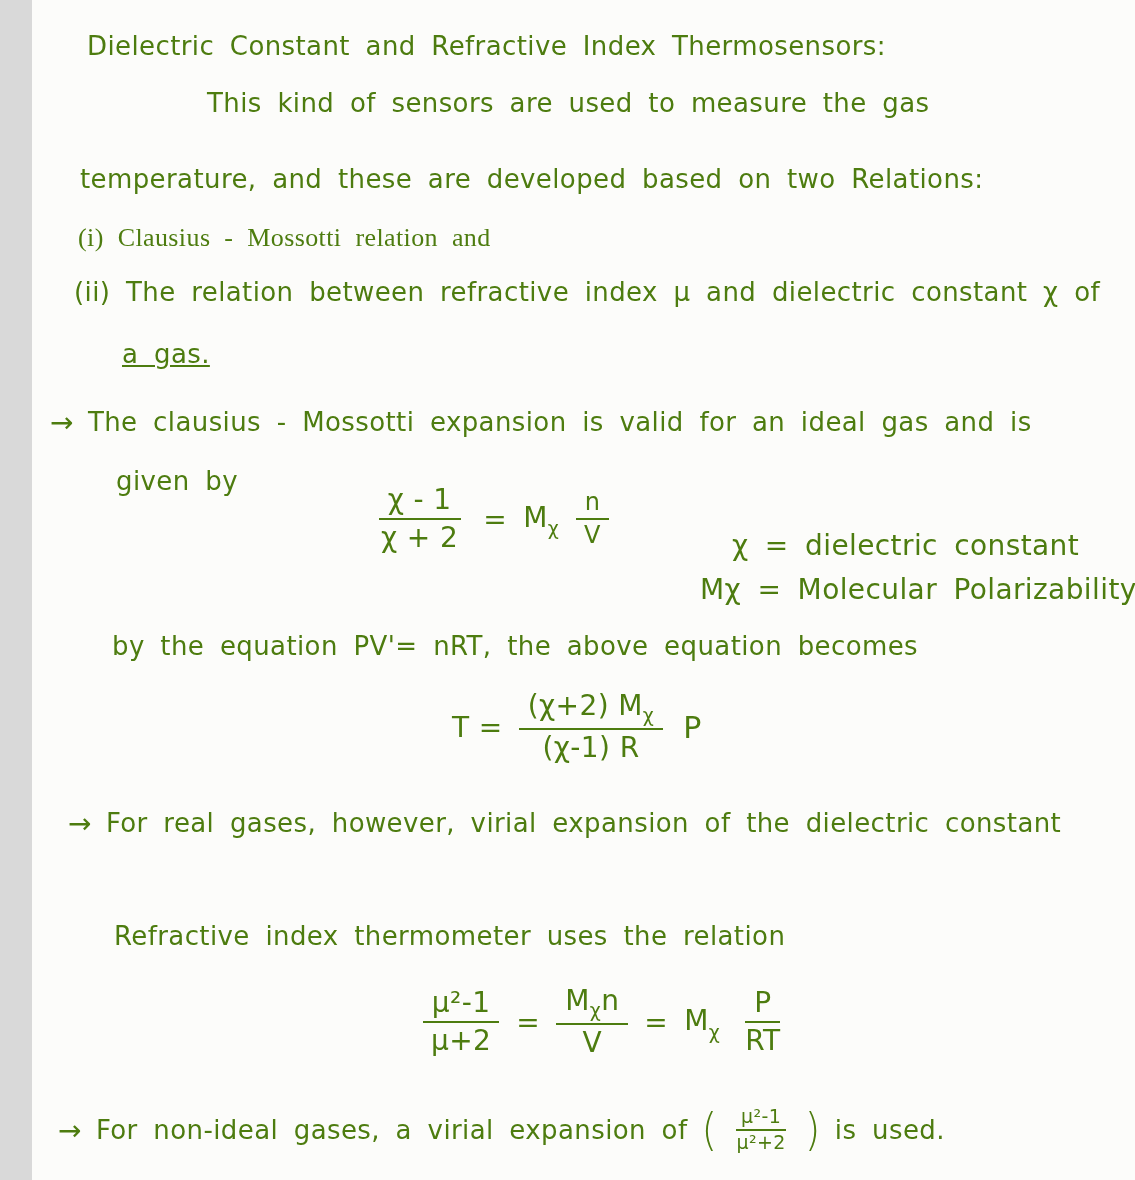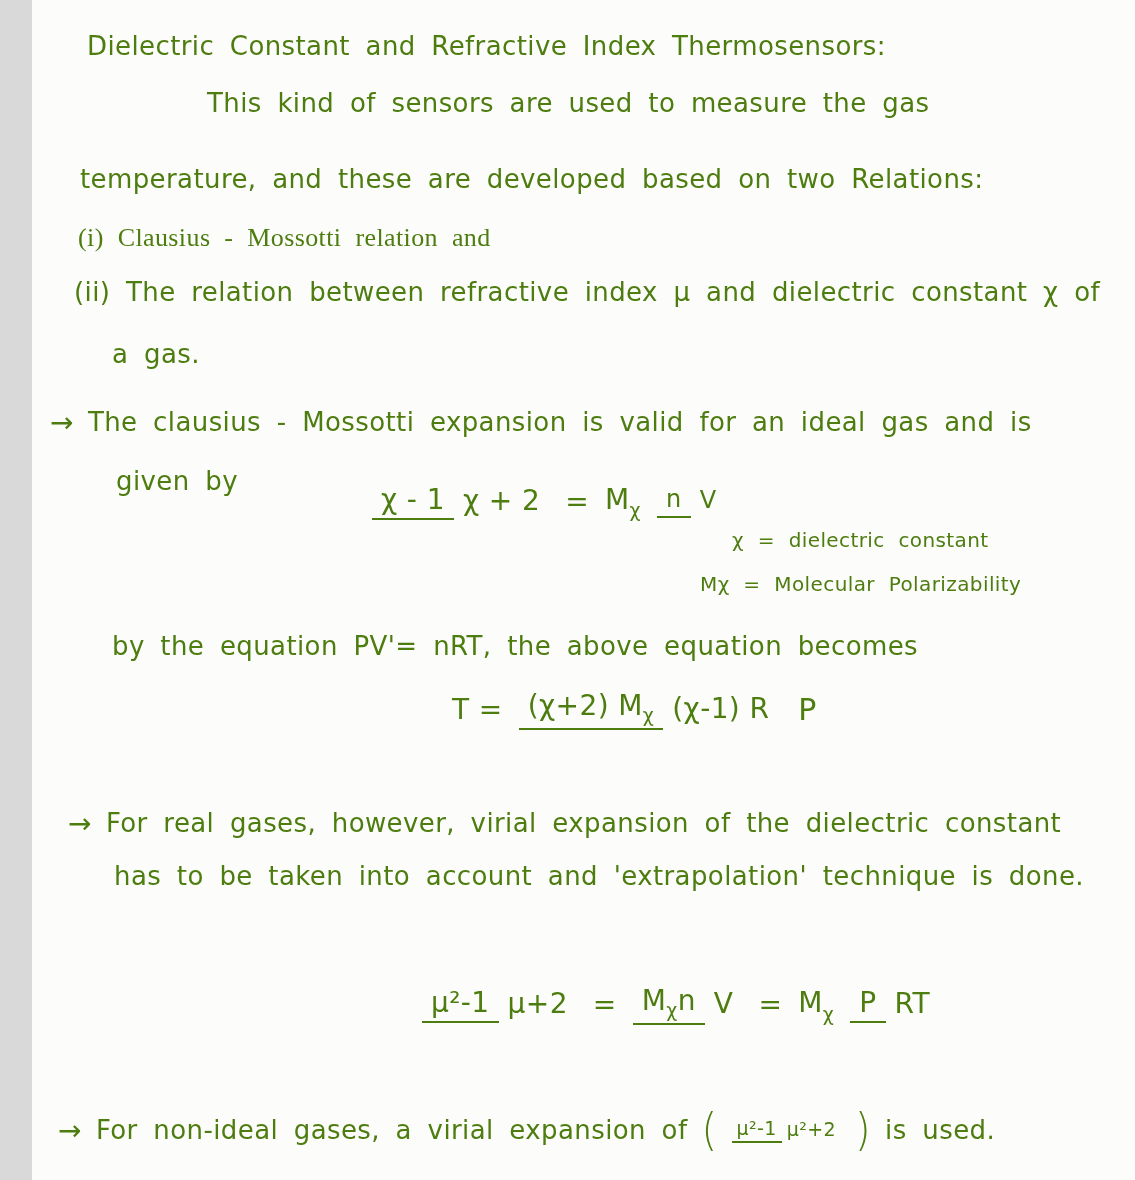--- a/index.html
+++ b/index.html
@@ -24,48 +24,48 @@
   .arrow { font-size:28px; }
   .eq {
     position:absolute;
     display:flex;
     align-items:center;
     gap:16px;
     font-size:28px;
     letter-spacing:0.4px;
     white-space:nowrap;
   }
-  .frac { display:inline-flex; flex-direction:row; align-items:center; }
+  .frac { display:inline-flex; flex-direction:column; align-items:center; }
   .frac .num, .frac .den { padding:2px 9px; line-height:1.15; text-align:center; }
   .frac .num { border-bottom:2.5px solid currentColor; }
   .frac.small { font-size:24px; }
   sub { font-size:0.68em; }
   .mvar sub { position:relative; top:2px; }
   .suffix-p { font-size:30px; margin-left:4px; }
   .inline-frac { font-size:19px; }
   .inline-frac .num, .inline-frac .den { padding:1px 5px; }
   .paren { font-size:40px; font-weight:300; transform:scaleY(1.1); }
-  .defs { font-size:20px; }
+  .defs { font-size:28px; }
 </style>
 </head>
 <body>
 
 <div class="page" style="color: #4d7c0f; background: rgb(252, 252, 250); margin-left: 32px;">
 
   <div class="line" style="left:55px; top:30px;">Dielectric Constant and Refractive Index Thermosensors:</div>
 
   <div class="line" style="left:175px; top:87px;">This kind of sensors are used to measure the gas</div>
 
   <div class="line" style="left:48px; top:163px;">temperature, and these are developed based on two Relations:</div>
 
   <div class="line" style="left:46px; top:222px;font-family:Liberation Serif, serif;">(i) Clausius - Mossotti relation and</div>
 
   <div class="line" style="left:42px; top:276px;">(ii) The relation between refractive index μ and dielectric constant χ of</div>
 
-  <div class="line" style="left:80px; top:338px;">a gas.</div>
+  <div class="line" style="left:90px; top:338px;text-decoration:underline;">a gas.</div>
 
   <div class="line flexline" style="left:18px; top:405px;">
     <span class="arrow">→</span>
     <span>The clausius - Mossotti expansion is valid for an ideal gas and is</span>
   </div>
 
   <div class="line" style="left:84px; top:465px;">given by</div>
 
   <div class="eq" style="left:340px; top:482px;">
     <span class="frac">
@@ -93,22 +93,22 @@
       <span class="den">(χ-1) R</span>
     </span>
     <span class="suffix-p">P</span>
   </div>
 
   <div class="line flexline" style="left:36px; top:806px;">
     <span class="arrow">→</span>
     <span>For real gases, however, virial expansion of the dielectric constant</span>
   </div>
 
-  <div class="line" style="left:82px; top:860px;">has to be taken into account and 'extrapolation' technique is done.</div>
 
+  <div class="line" style="left:82px; top:920px;">Refractive index thermometer uses the relation</div>
 
   <div class="eq" style="left:390px; top:983px;">
     <span class="frac">
       <span class="num">μ²-1</span>
       <span class="den">μ+2</span>
     </span>
     <span>=</span>
     <span class="frac">
       <span class="num"><span>M</span><sub>χ</sub><span>n</span></span>
       <span class="den">V</span>

